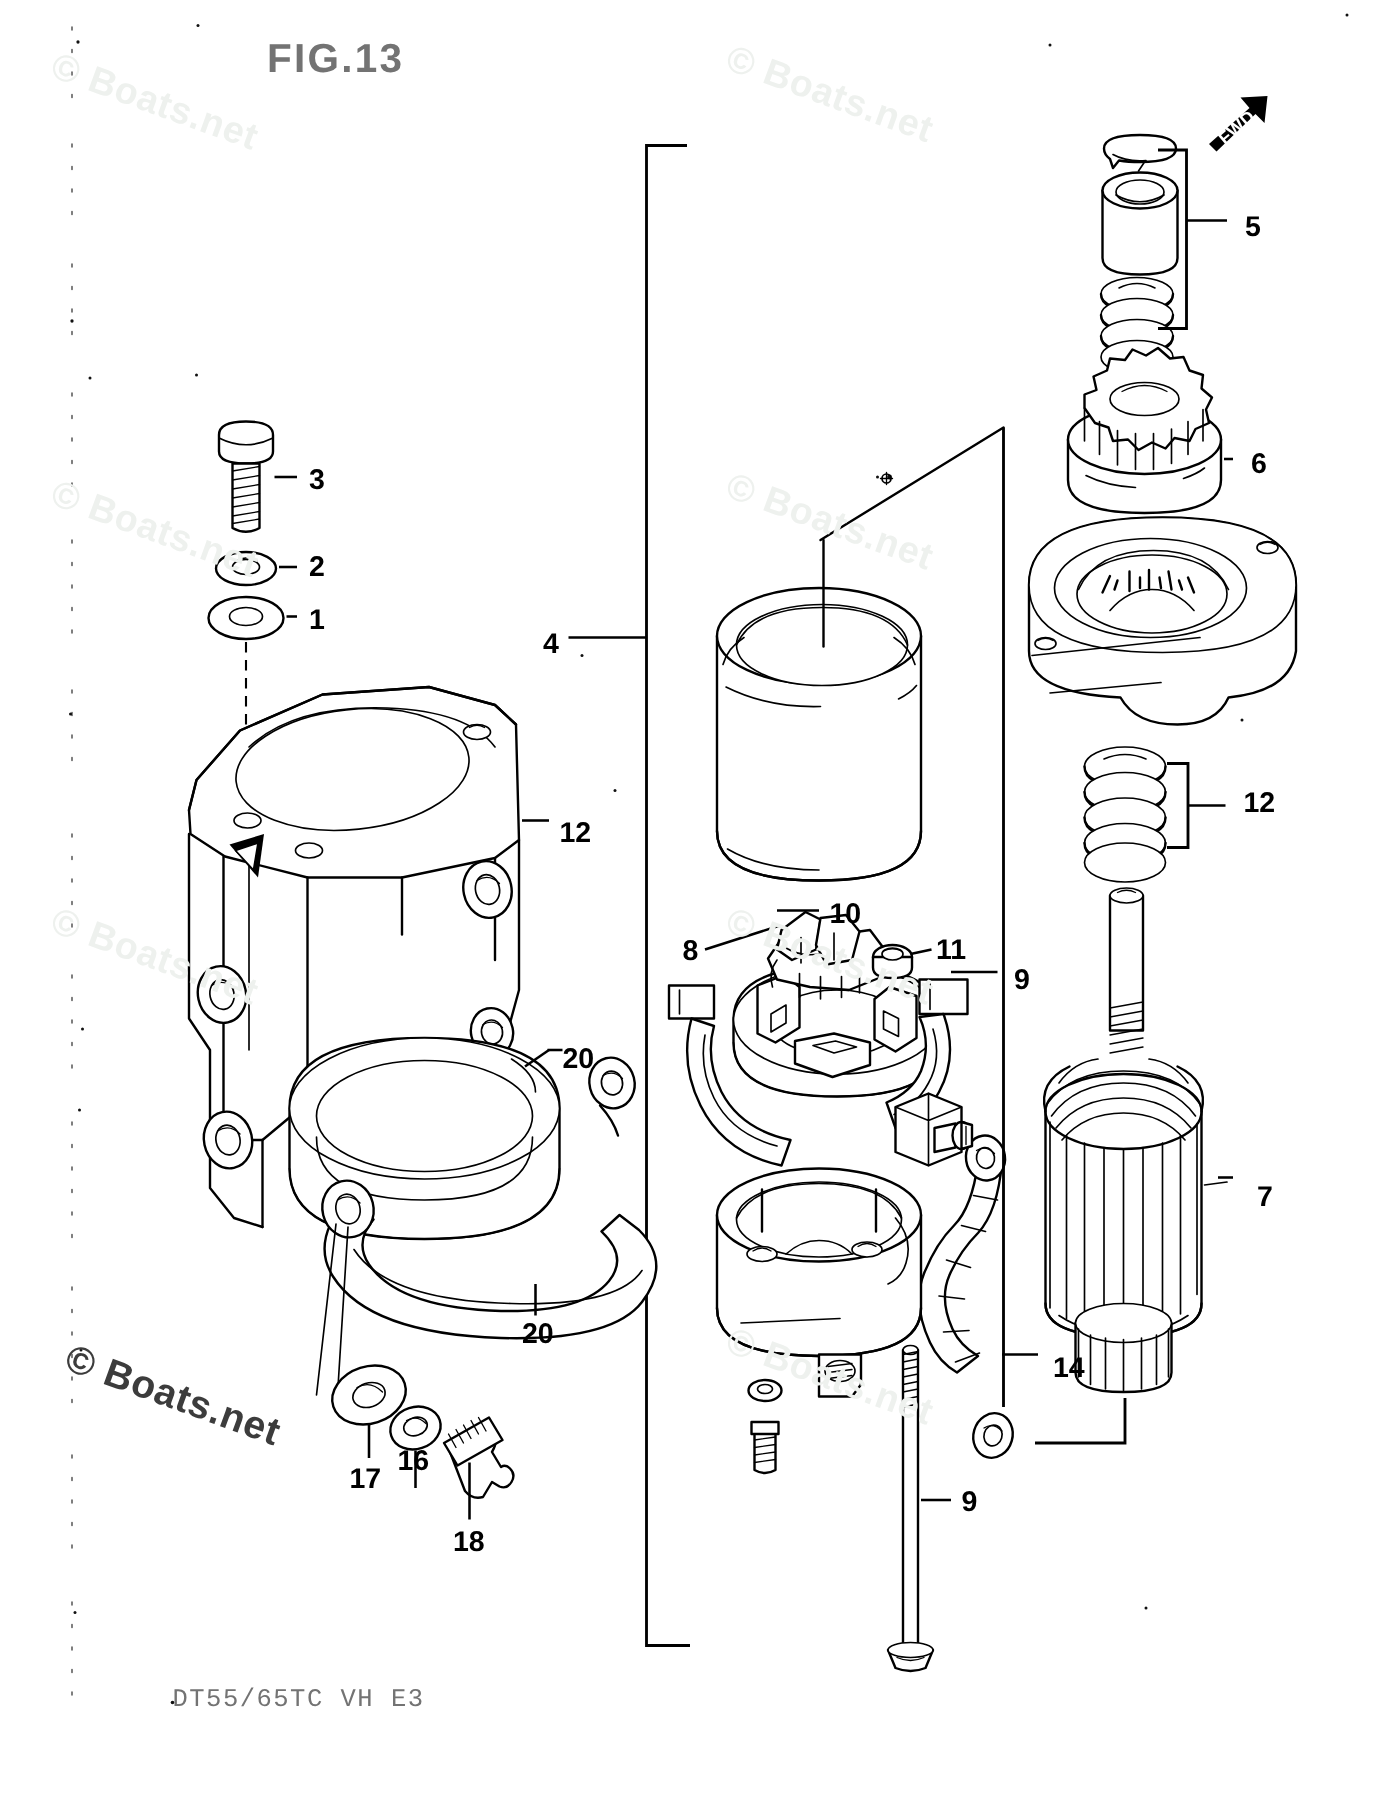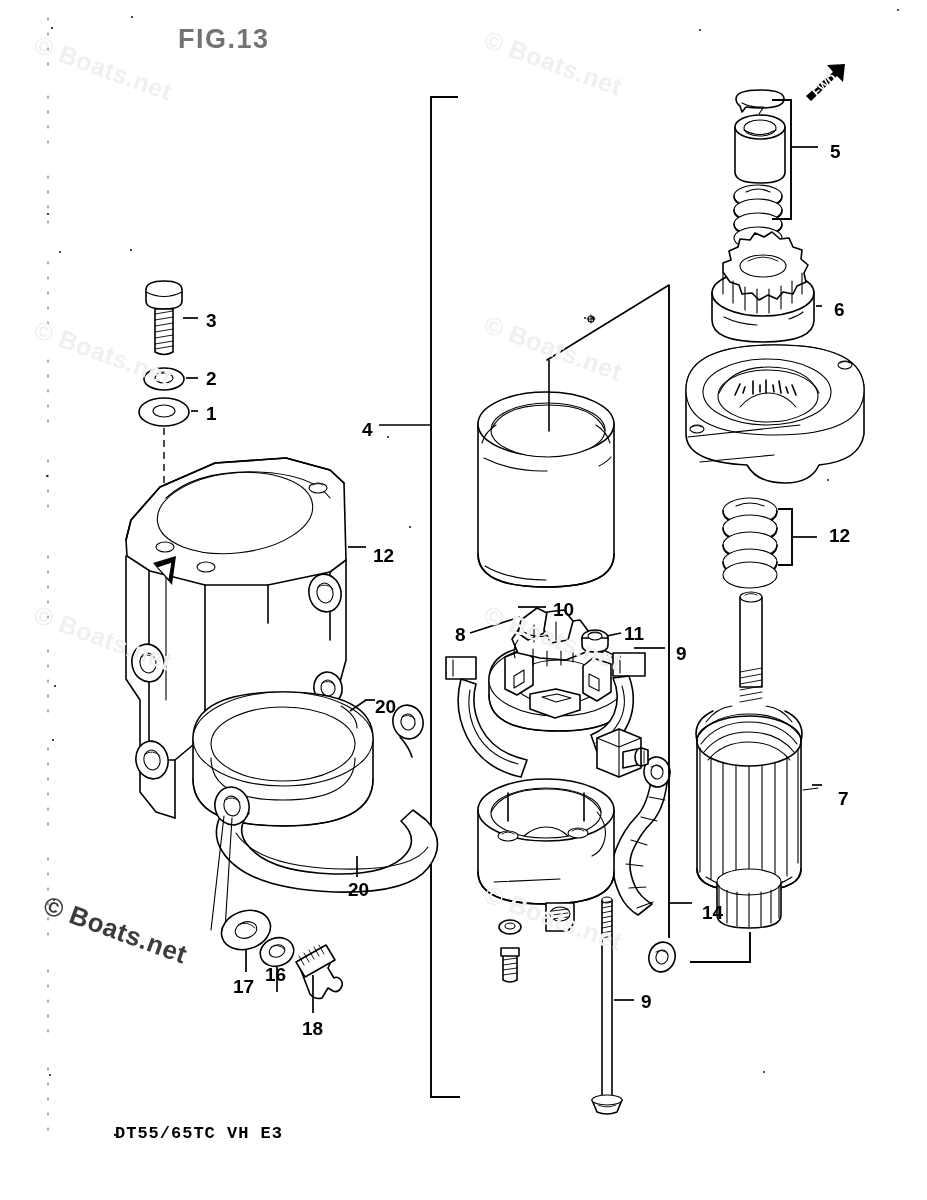--- a/index.html
+++ b/index.html
@@ -23,21 +23,21 @@
 
   
   .fig-title{
     position:absolute;left:178px;top:24px;
     font-family:"Liberation Sans","DejaVu Sans",sans-serif;
     font-size:27px;font-weight:700;letter-spacing:1.5px;color:#737373;
   }
   .caption{
     position:absolute;left:115px;top:1124px;
     font-family:"Liberation Mono","DejaVu Sans Mono",monospace;
-    font-size:17px;font-weight:700;letter-spacing:1px;color:#000000;
+    font-size:17px;font-weight:400;letter-spacing:1px;color:#737373;
   }
 
   
   .num{
     position:absolute;color:#000;
     font-family:"Liberation Sans","DejaVu Sans",sans-serif;
     font-size:19px;font-weight:700;line-height:1;
   }
 
   

